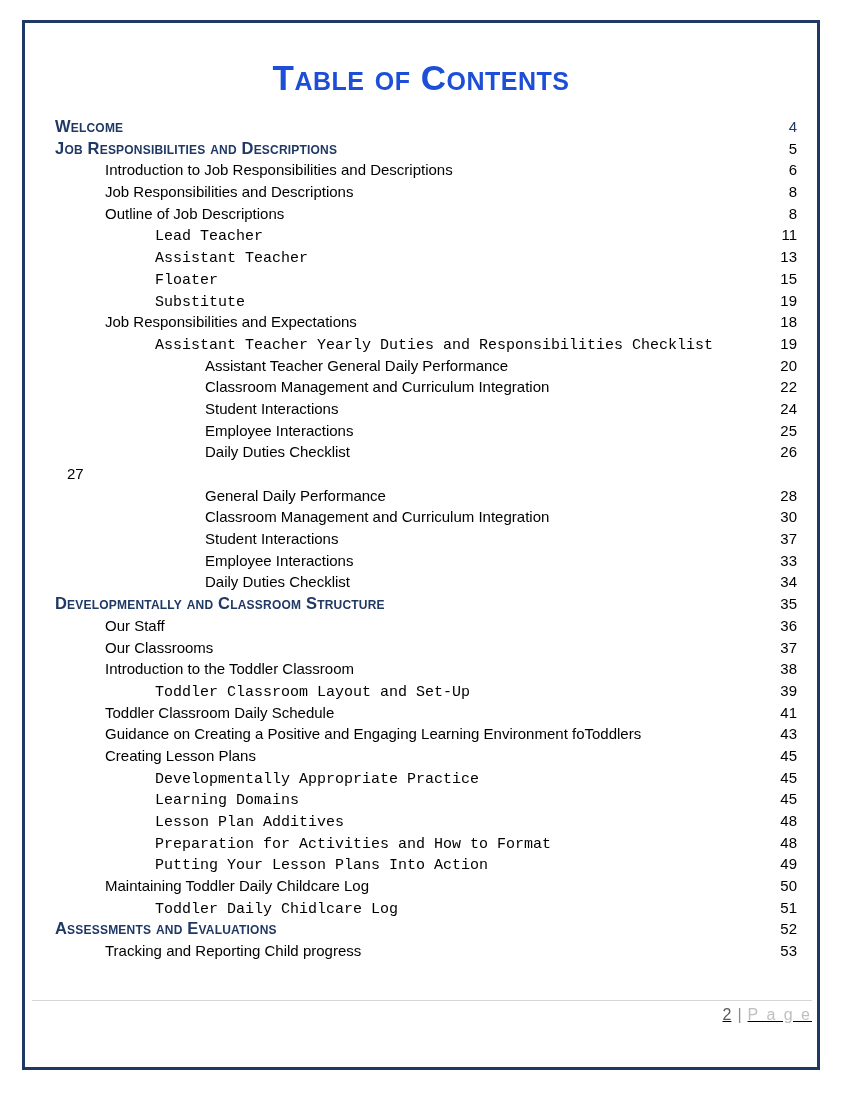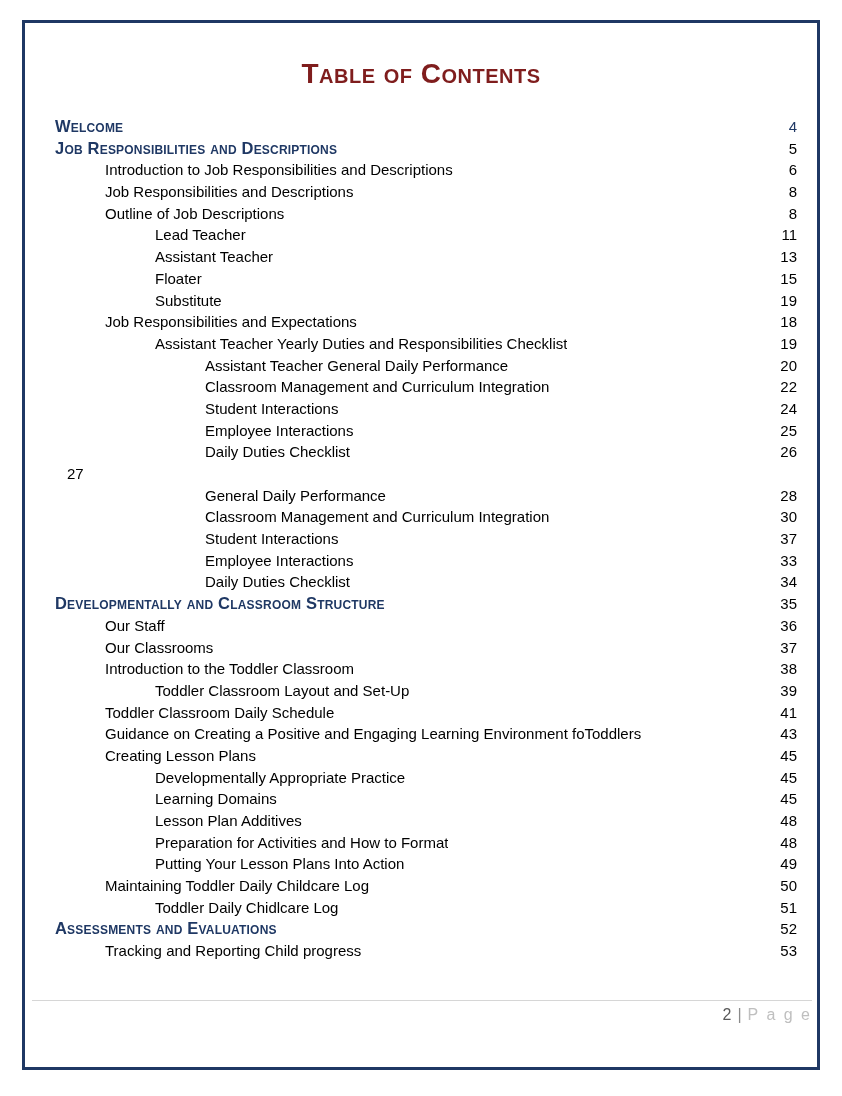--- a/index.html
+++ b/index.html
@@ -26,44 +26,44 @@
   }
   .toc-title {
     position: absolute;
     top: 58px;
     left: 25px;
     width: 792px;
     margin: 0;
     text-align: center;
     font-variant: small-caps;
     font-weight: 700;
-    font-size: 28px;
+    font-size: 35px;
     letter-spacing: 0.5px;
-    color: #7f1d1d;
+    color: #1d4ed8;
   }
   .toc-list {
     position: absolute;
     top: 109px;
     left: 55px;
     width: 742px;
     margin-top: 7px;
   }
   .toc-row {
     display: flex;
     justify-content: space-between;
     align-items: baseline;
     height: 21.7px;
     line-height: 21.7px;
     font-size: 15px;
     white-space: nowrap;
     cursor: pointer;
   }
   .toc-row .entry-text { flex: 0 1 auto; overflow: hidden; }
   .toc-row.level-1 .entry-text { padding-left: 50px; }
-  .toc-row.level-2 .entry-text { padding-left: 100px; }
+  .toc-row.level-2 .entry-text { padding-left: 100px; font-family: Liberation Mono, monospace; }
   .toc-row.level-3 .entry-text { padding-left: 150px; text-align: center; }
   .toc-row.heading .entry-text {
     font-variant: small-caps;
     font-weight: 700;
     font-size: 16.5px;
     color: #1f3864;
     letter-spacing: 0.2px;
   }
   .entry-page {
     flex: 0 0 auto;
@@ -81,20 +81,21 @@
     background: #d6d6d6;
   }
   .page-footer {
     position: absolute;
     left: 32px;
     top: 1003px;
     width: 780px;
     text-align: right;
     font-size: 16px;
     line-height: 24px;
+    text-decoration: underline;
   }
   .footer-num { color: #595959; }
   .footer-sep { color: #8a8a8a; margin: 0 6px; }
   .footer-label { color: #bfbfbf; letter-spacing: 2px; }
 </style>
 </head>
 <body>
 
 <div class="page-border"></div>
 

